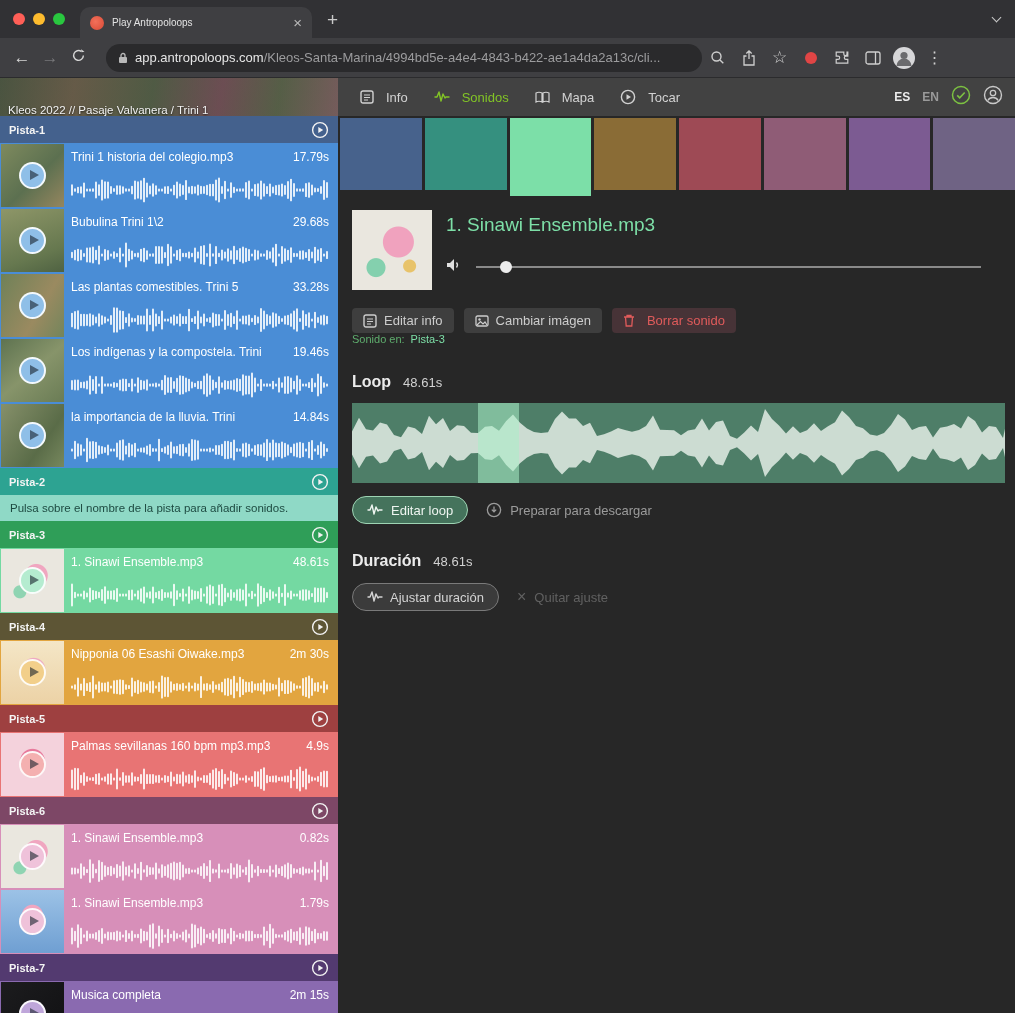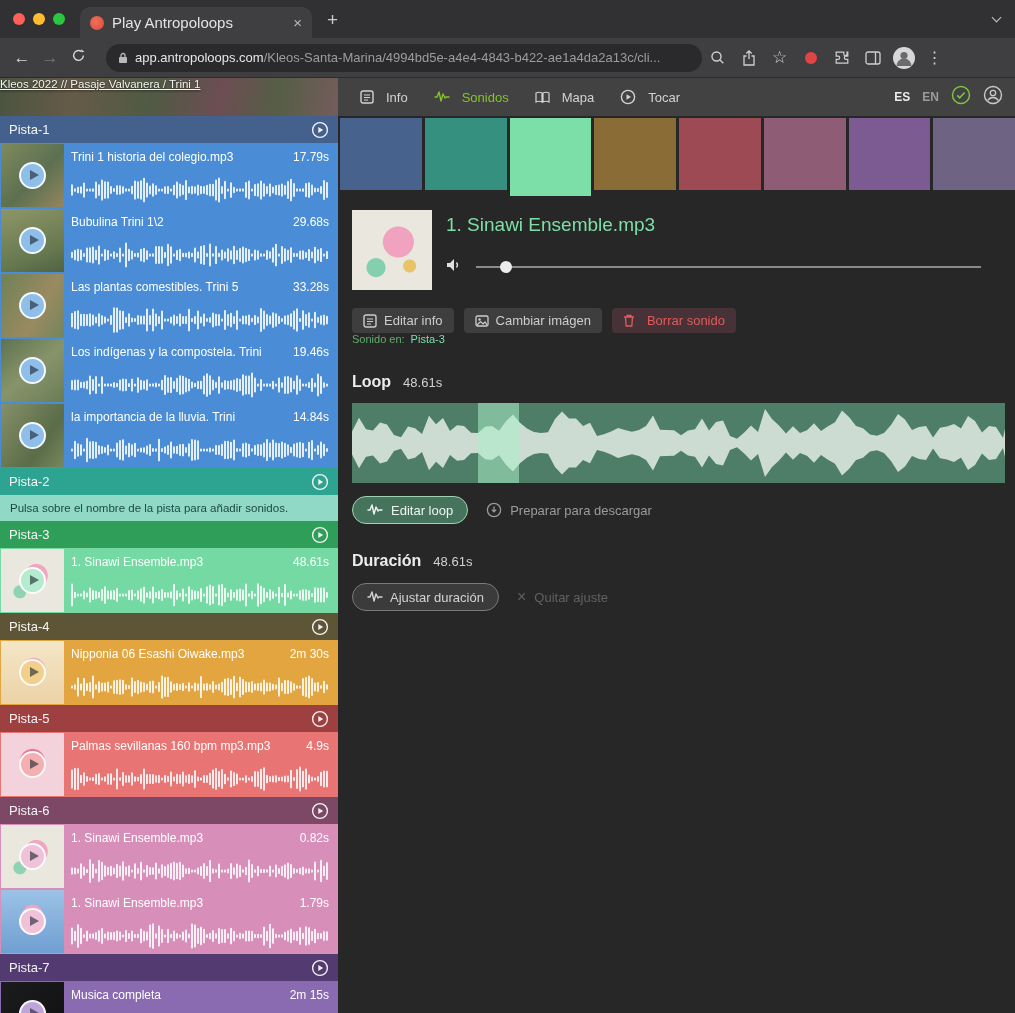--- a/index.html
+++ b/index.html
@@ -11,53 +11,53 @@
     font-family:"Liberation Sans",sans-serif;position:relative;
   }
   
   .tabstrip{position:relative;height:38px;background:#313134;}
   .traffic{position:absolute;left:13px;top:13px;display:flex;gap:8px;}
   .tl{width:12px;height:12px;border-radius:50%;display:block;}
   .tl.r{background:#ff5f57}.tl.y{background:#febc2e}.tl.g{background:#29c73f}
   .tab{position:absolute;left:80px;top:7px;width:232px;height:31px;background:#3f3f42;
     border-radius:10px 10px 0 0;display:flex;align-items:center;padding:0 10px;gap:8px;}
   .favicon{width:14px;height:14px;border-radius:50%;background:radial-gradient(circle at 40% 40%,#f2705a,#d94a36);flex:0 0 14px;}
-  .tab-title{flex:1;font-size:15px;color:#e3e3e3;white-space:nowrap;overflow:hidden;}
+  .tab-title{flex:1;font-size:10px;color:#e3e3e3;white-space:nowrap;overflow:hidden;}
   .tab-close{color:#b8b8b8;font-size:15px;line-height:15px;}
   .newtab{position:absolute;left:327px;top:9px;color:#c9c9c9;font-size:19px;}
   .chevwrap{position:absolute;right:15px;top:14px;}
   .chev{display:block;width:7px;height:7px;border-right:1.6px solid #c9c9c9;border-bottom:1.6px solid #c9c9c9;transform:rotate(45deg);}
   .toolbar{height:40px;background:#3f3f42;display:flex;align-items:center;padding:0 8px;border-bottom:1px solid #2b2b2d;}
   .nav-ic{width:28px;text-align:center;color:#d6d6d6;font-size:17px;flex:0 0 28px;}
   .nav-ic.dim{color:#77777a;}
   .omnibox{height:28px;width:596px;margin-left:14px;background:#2a2a2c;border-radius:14px;
     display:flex;align-items:center;padding:0 12px;gap:7px;}
   .url{font-size:13px;color:#9c9c9e;white-space:nowrap;overflow:hidden;}
   .url b{color:#e6e6e6;font-weight:normal;}
   .tb-ic{width:31px;display:flex;justify-content:center;align-items:center;color:#cfcfcf;flex:0 0 31px;}
   .star{font-size:17px;}
   .kebab{font-size:16px;}
   .reddot{width:12px;height:12px;border-radius:50%;background:#e04545;display:block;}
   
   .appbar{height:38px;background:#424242;display:flex;align-items:center;}
-  .crumb{flex:0 0 338px;height:100%;display:flex;align-items:flex-start;padding:0 0;
+  .crumb{flex:0 0 338px;height:100%;display:flex;align-items:flex-end;padding:0 8px;
     color:#f2f2f2;font-size:11.5px;white-space:nowrap;overflow:hidden;
     text-shadow:0 1px 2px rgba(0,0,0,.65);
     background:linear-gradient(rgba(35,35,35,.45),rgba(35,35,35,.45)),
-      linear-gradient(100deg,#6a7c58 0%,#9c8866 22%,#74885f 45%,#a8707a 65%,#7f8f64 82%,#b98a8a 100%);text-decoration:underline;}
+      linear-gradient(100deg,#6a7c58 0%,#9c8866 22%,#74885f 45%,#a8707a 65%,#7f8f64 82%,#b98a8a 100%);}
   .nav{display:flex;align-items:center;gap:26px;margin-left:22px;}
   .nav-item{display:inline-flex;align-items:center;gap:12px;color:#d2d2d2;font-size:13px;}
   .nav-item.active{color:var(--navgreen);}
   .appbar-right{margin-left:auto;display:flex;align-items:center;gap:12px;padding-right:12px;}
   .lang{font-size:12px;color:#9a9a9a;font-weight:bold;}
   .lang.on{color:#ececec;}
   
   .sidebar{position:absolute;left:0;top:116px;width:338px;bottom:0;overflow:hidden;background:#2e2e2e;}
   .thead{height:27px;background:var(--hc);display:flex;align-items:center;padding:0 9px;}
-  .tname{flex:1;font-size:13px;font-weight:normal;color:#f4f4f4;}
+  .tname{flex:1;font-size:11px;font-weight:bold;color:#f4f4f4;}
   .sound{position:relative;height:65px;background:var(--bc);}
   .thumb{position:absolute;left:1px;top:1px;width:63px;height:63px;}
   .pov{position:absolute;inset:0;display:flex;align-items:center;justify-content:center;}
   .pov i{display:block;width:27px;height:27px;border-radius:50%;background:var(--ac);
     border:2px solid rgba(255,255,255,.9);position:relative;}
   .pov i::after{content:"";position:absolute;left:9px;top:6px;
     border-left:9px solid rgba(25,35,45,.6);border-top:5.5px solid transparent;border-bottom:5.5px solid transparent;}
   .srow{position:absolute;left:71px;right:9px;top:7px;display:flex;justify-content:space-between;gap:8px;}
   .sname{font-size:12px;color:#fff;white-space:nowrap;overflow:hidden;}
   .sdur{font-size:12px;color:#fff;flex:0 0 auto;}

